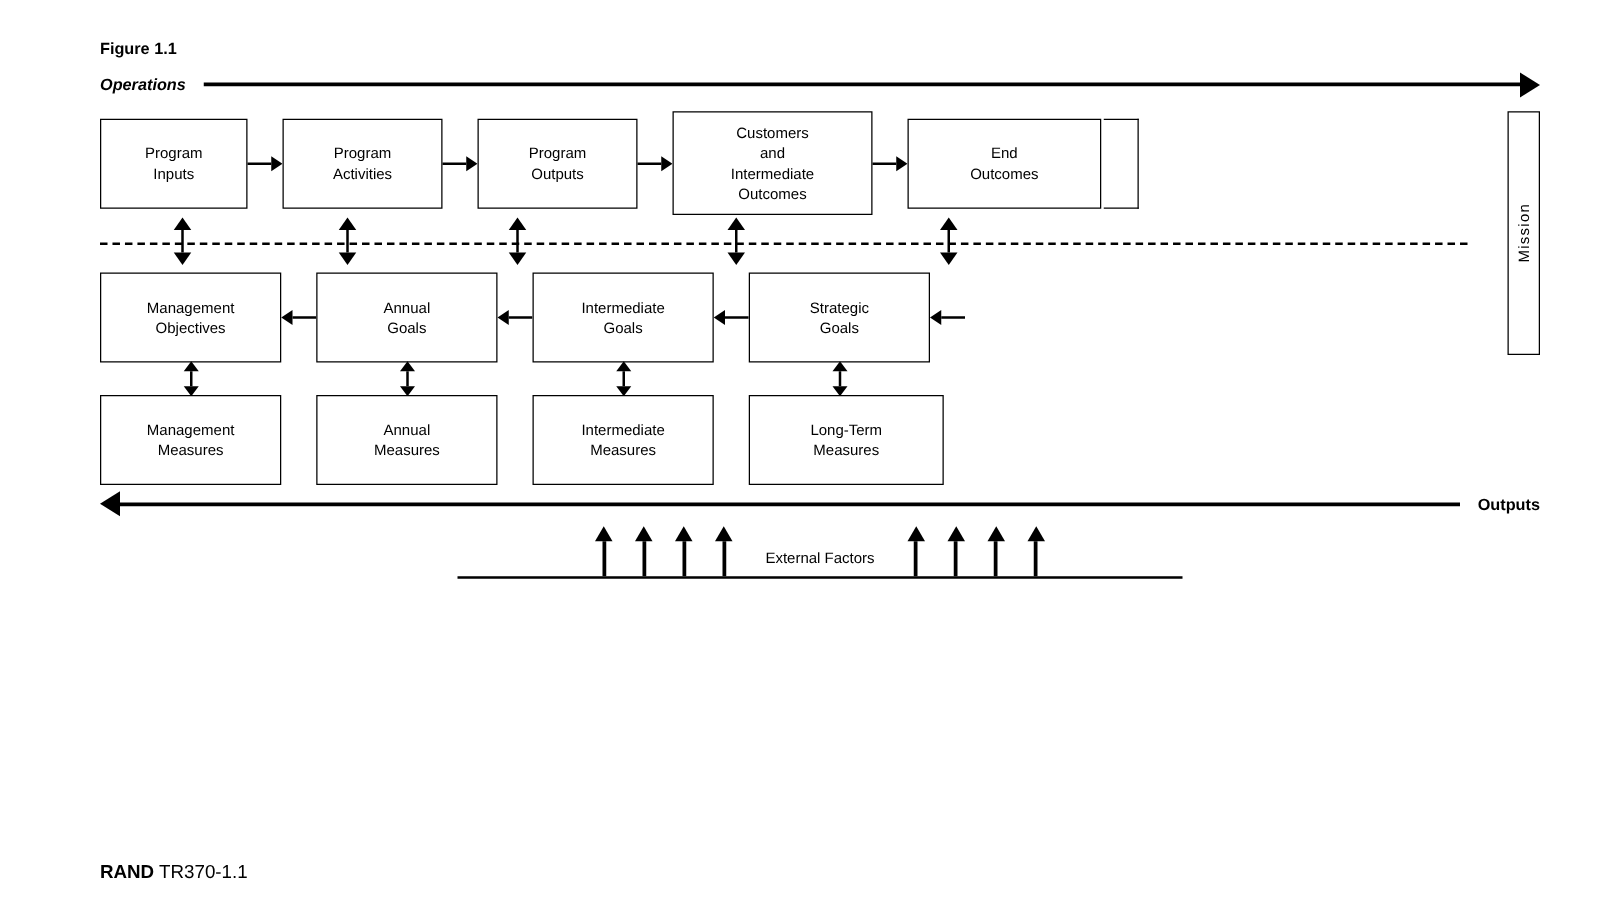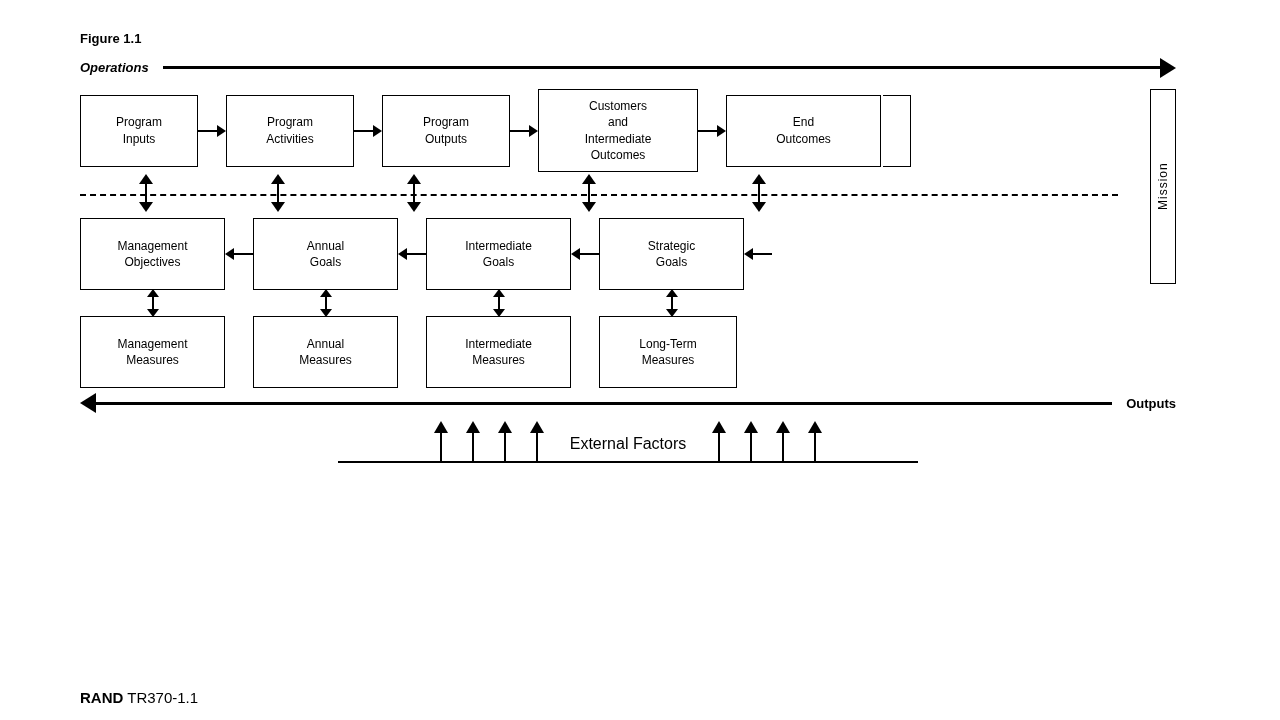--- a/index.html
+++ b/index.html
@@ -8,21 +8,21 @@
       font-family: Arial, sans-serif;
       width: 1280px;
       height: 720px;
       overflow: hidden;
       position: relative;
     }
     .page {
       width: 1280px;
       height: 720px;
       background: #fff;
-      padding: 30px 104px 20px 80px;
+      padding: 30px 48px 20px 80px;
       position: relative;
     }
     .figure-title {
       font-size: 13px;
       font-weight: bold;
       margin-bottom: 12px;
       line-height: 1.4;
     }
     
     .operations-row {
@@ -427,21 +427,21 @@
       </div>
     </div>
 
     <div style="display:flex; align-items:center; margin-bottom:0;">
       <div class="box" style="width:145px; white-space:pre-line;">Management<br>Measures</div>
       <div style="width:28px;"></div>
       <div class="box" style="width:145px; white-space:pre-line;">Annual<br>Measures</div>
       <div style="width:28px;"></div>
       <div class="box" style="width:145px; white-space:pre-line;">Intermediate<br>Measures</div>
       <div style="width:28px;"></div>
-      <div class="box" style="width:138px; white-space:pre-line;">Long-Term<br>Measures</div>
+      <div class="box" style="width:156px; white-space:pre-line;">Long-Term<br>Measures</div>
     </div>
   </div>
 
   <div class="strategy-row" style="margin-top:8px;">
     <div class="arrow-left-thick">
       <div class="head-left"></div>
       <div class="line-left"></div>
     </div>
     <span class="strategy-label">Outputs</span>
   </div>
@@ -461,21 +461,21 @@
           </div>
         <div class="ext-arrow-up">
             <div class="ext-arr-head"></div>
             <div class="ext-arr-line"></div>
           </div>
         <div class="ext-arrow-up">
             <div class="ext-arr-head"></div>
             <div class="ext-arr-line"></div>
           </div>
 
-        <div style="font-size:16px; margin-bottom:8px; white-space:nowrap; padding: 0 8px;">External Factors</div>
+        <div style="font-size:12px; margin-bottom:8px; white-space:nowrap; padding: 0 8px;">External Factors</div>
 
         <div class="ext-arrow-up">
             <div class="ext-arr-head"></div>
             <div class="ext-arr-line"></div>
           </div>
         <div class="ext-arrow-up">
             <div class="ext-arr-head"></div>
             <div class="ext-arr-line"></div>
           </div>
         <div class="ext-arrow-up">

